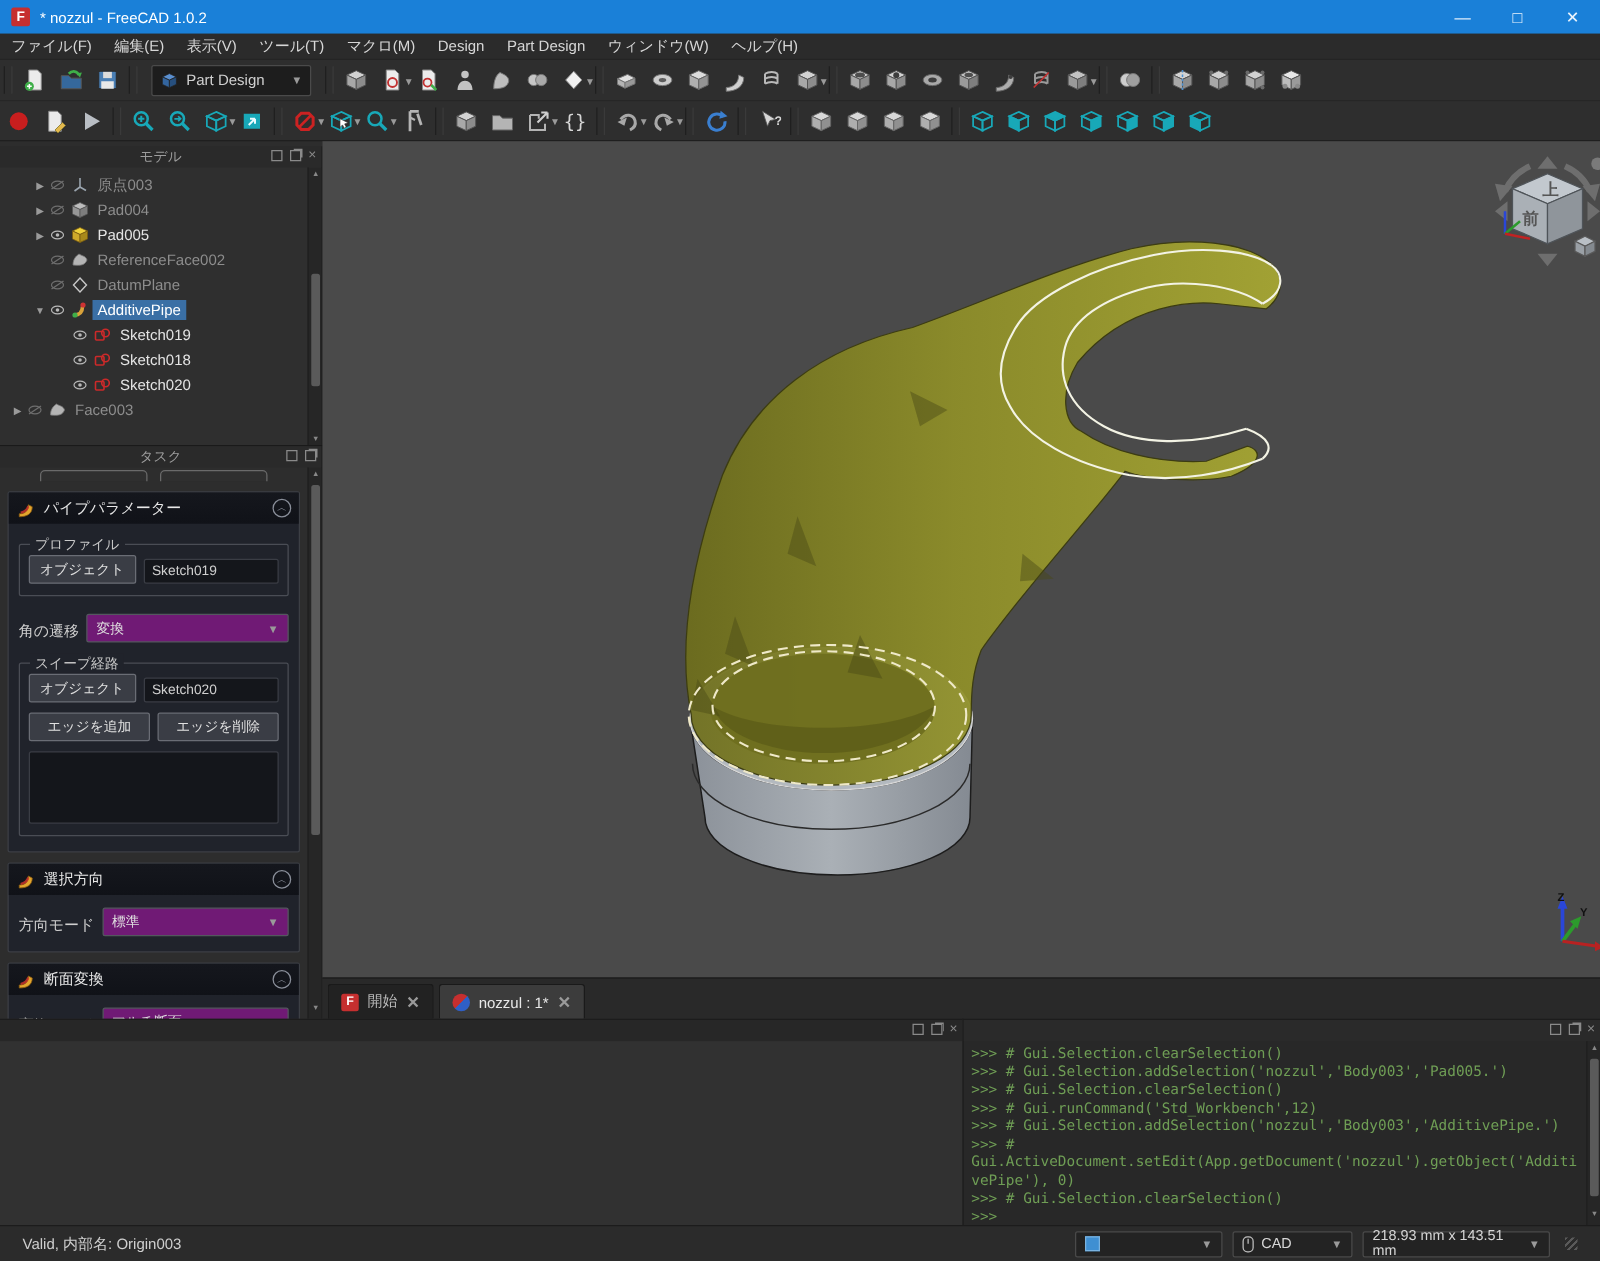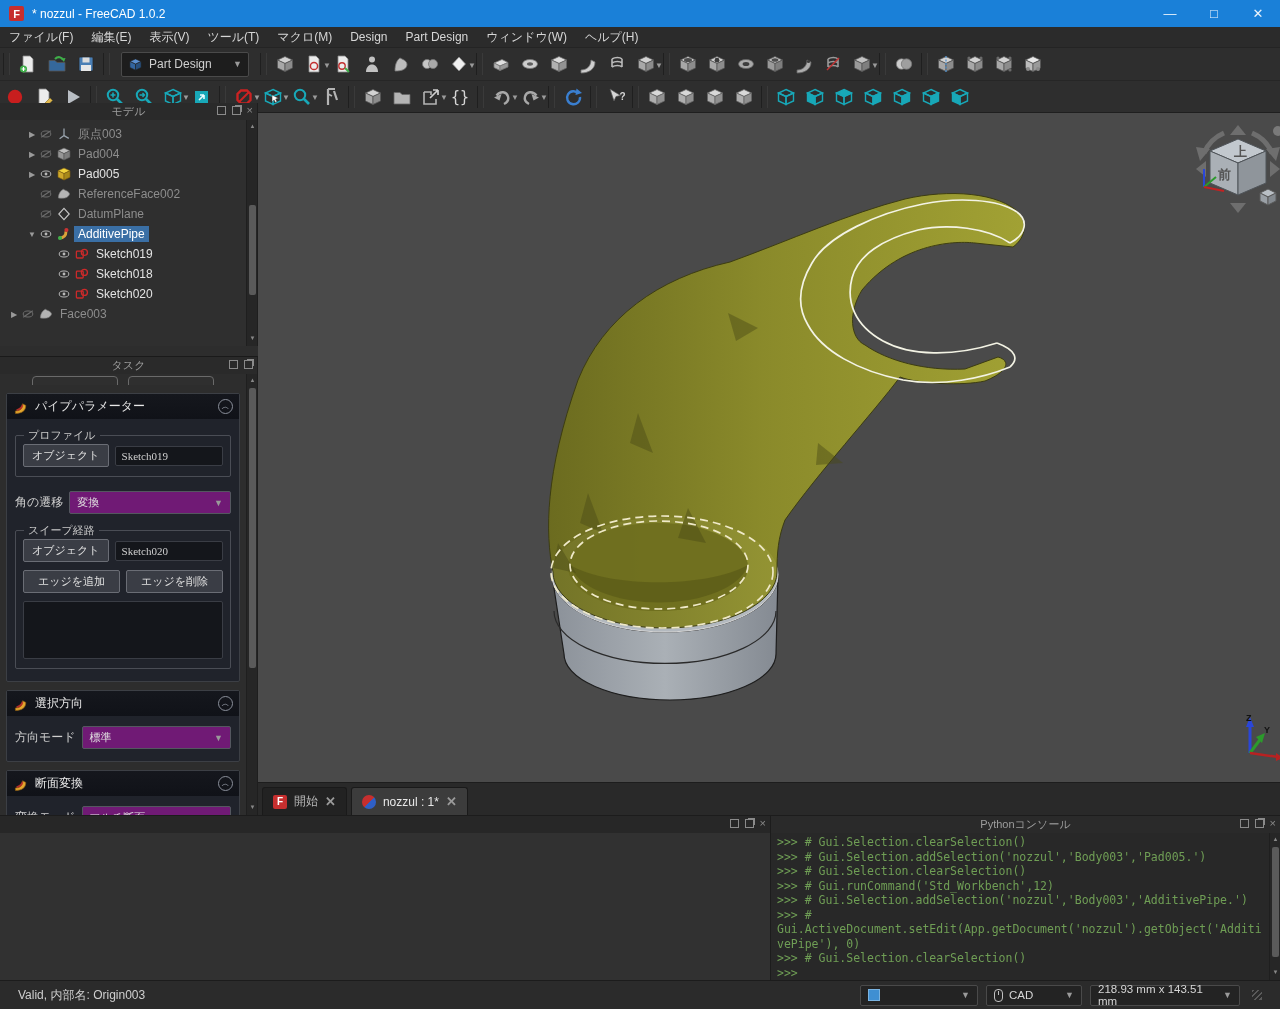--- a/index.html
+++ b/index.html
@@ -41,21 +41,21 @@
   .panel-header { height:17px; display:flex; align-items:center; color:#9d9d9d; font-size:11px;
     background:#2a2a2a; position:relative; }
   .panel-title { flex:1; text-align:center; }
   .panel-btns { position:absolute; right:4px; top:3px; display:flex; gap:6px; align-items:center; }
   .wbtn { width:9px; height:9px; border:1px solid #8a8a8a; display:inline-block; }
   .wbtn2 { width:9px; height:9px; border:1px solid #8a8a8a; display:inline-block;
     box-shadow:2px -2px 0 -1px #8a8a8a; }
   .wbtn-x { color:#8a8a8a; font-size:11px; line-height:9px; }
 
   
-  #tree-panel { left:0; top:103px; width:258px; height:243px; background:#2f2f2f;
+  #tree-panel { left:0; top:117px; width:258px; height:243px; background:#2f2f2f;
     border-right:1px solid #1e1e1e; }
   #tree-body { position:absolute; top:17px; bottom:0; left:0; right:12px; overflow:hidden; padding-top:4px; }
   .trow { height:20px; display:flex; align-items:center; font-size:12px; color:#e4e4e4; }
   .trow.dim { color:#8d8d8d; }
   .trow .tarrow { width:12px; color:#9a9a9a; font-size:8px; text-align:center; flex:none; }
   .trow .ticon, .trow .teye { width:18px; height:16px; flex:none; }
   .trow svg { width:16px; height:16px; }
   .tlabel { padding:1px 4px; white-space:nowrap; }
   .trow.sel .tlabel { background:#3a6fa5; color:#fff; }
   .vscroll { position:absolute; width:11px; background:#262626; border-left:1px solid #1f1f1f; }
@@ -74,21 +74,21 @@
   .tsec-head svg { width:16px; height:16px; margin-right:6px; }
   .chev { margin-left:auto; width:15px; height:15px; border:1px solid #8a8f9a; border-radius:50%;
     color:#aab0bc; font-size:8px; display:flex; align-items:center; justify-content:center; line-height:0; }
   .tsec-body { padding:10px 8px 12px 8px; color:#cfcfcf; font-size:12px; }
   .fgroup { border:1px solid #4a4d55; border-radius:2px; padding:8px 7px 9px 7px; position:relative; margin-top:6px; }
   .fgroup-legend { position:absolute; top:-8px; left:8px; background:#20232b; padding:0 4px; font-size:11px; color:#c9c9c9; }
   .btn { background:#3a3d45; border:1px solid #6a6d75; border-radius:2px; color:#e0e0e0;
     font-size:11px; padding:3px 8px; display:inline-block; text-align:center; }
   .field { background:#14161b; border:1px solid #3a3d45; border-radius:2px; color:#cfcfcf;
     font-size:11px; padding:3px 6px; }
-  .row { display:flex; align-items:center; gap:6px;font-family:Liberation Serif, serif; }
+  .row { display:flex; align-items:flex-end; gap:6px; }
   .sel-combo { flex:1; background:#701a75; border:1px solid #54575f; border-radius:2px; color:#e0e0e0;
     font-size:11px; padding:3px 7px; display:flex; align-items:center; }
   .sel-combo .combo-arrow { margin-left:auto; }
   .listbox { background:#14161b; border:1px solid #3a3d45; height:58px; margin-top:8px; border-radius:2px; }
 
   
   #viewport { left:258px; top:113px; width:1022px; height:669px; background:#4a4a4a; overflow:hidden; }
   #tabstrip { left:258px; top:782px; width:1022px; height:33px; background:#292929;
     display:flex; align-items:flex-end; border-top:1px solid #1d1d1d; }
   .vtab { height:28px; display:flex; align-items:center; gap:7px; padding:0 10px; font-size:12px;
@@ -934,21 +934,20 @@
       <span class="wbtn"></span>
       <span class="wbtn2"></span>
       <span class="wbtn-x">×</span>
     </span>
   </div>
   <div id="report-content"></div>
 </div>
 
 <div id="pyconsole" class="abs">
   <div class="panel-header">
-    <span class="panel-title">Pythonコンソール</span>
     <span class="panel-btns">
       <span class="wbtn"></span>
       <span class="wbtn2"></span>
       <span class="wbtn-x">×</span>
     </span>
   </div>
   <div id="py-content">
     <pre id="py-pre">&gt;&gt;&gt; # Gui.Selection.clearSelection()
 &gt;&gt;&gt; # Gui.Selection.addSelection('nozzul','Body003','Pad005.')
 &gt;&gt;&gt; # Gui.Selection.clearSelection()

